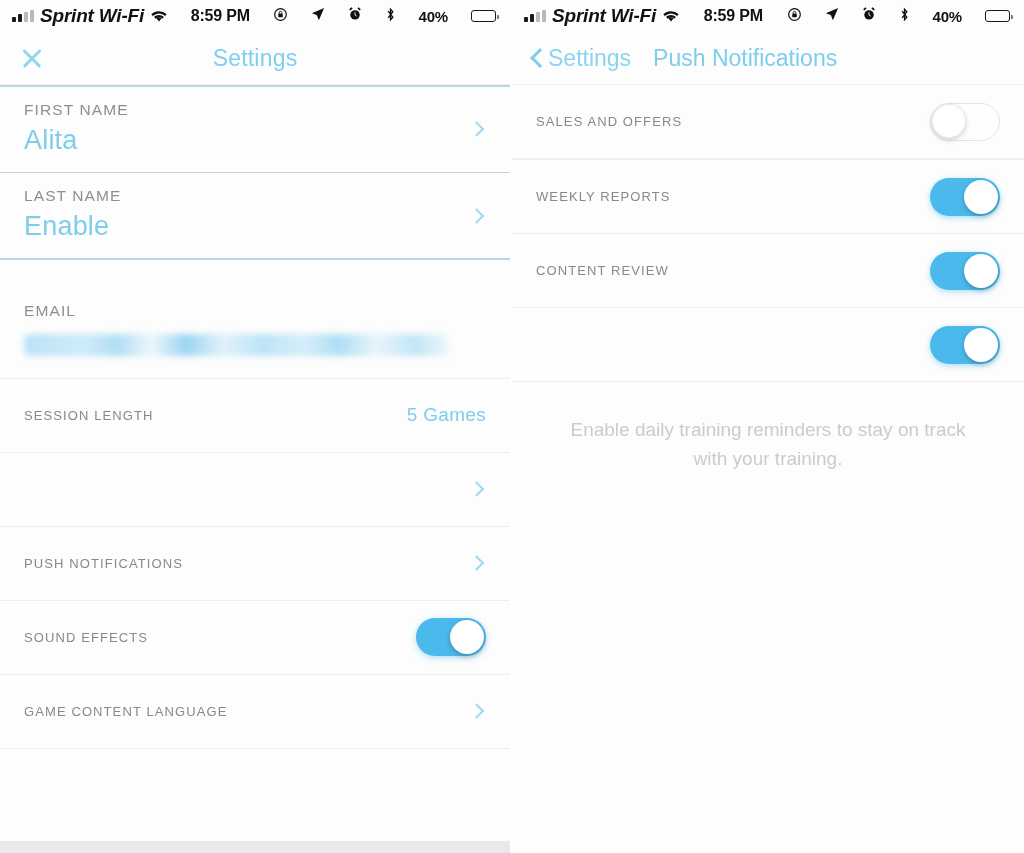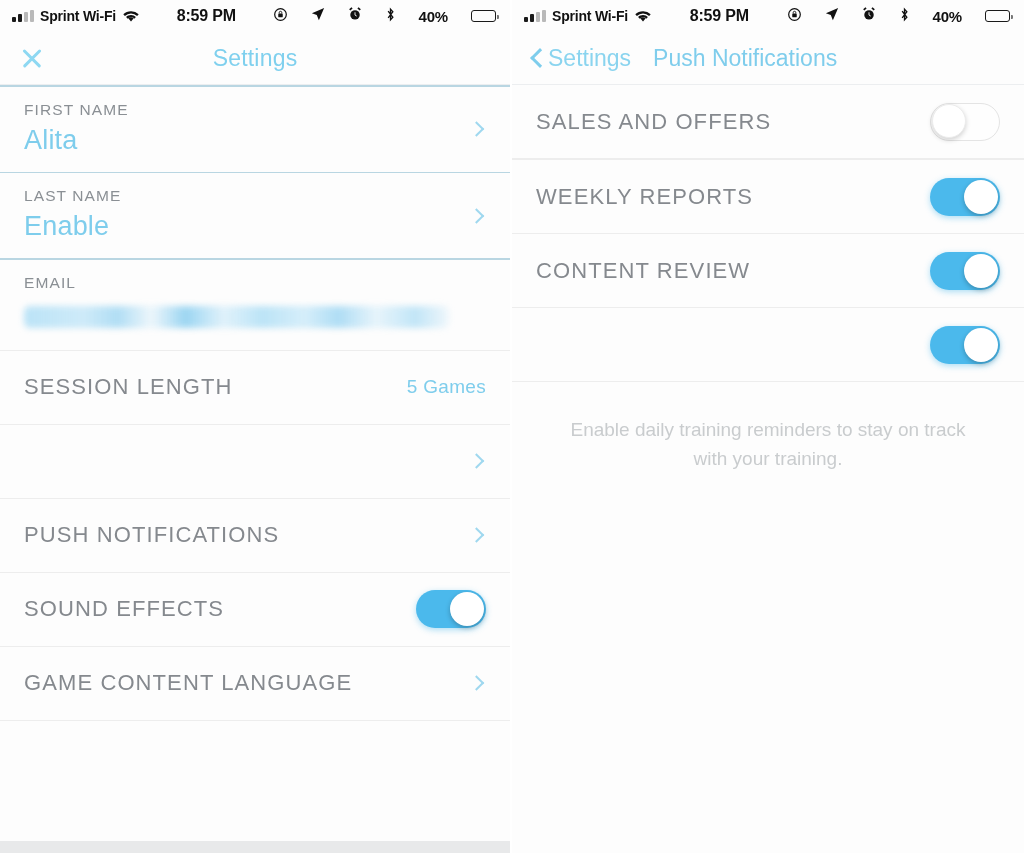--- a/index.html
+++ b/index.html
@@ -32,21 +32,21 @@
   .sb-mid  { flex: 1 1 auto; display: flex; justify-content: center; }
   .sb-right{ display: flex; align-items: center; gap: 23px; flex: 0 0 auto; }
 
   .bars { display: flex; align-items: flex-end; gap: 2px; height: 12px; }
   .bars i { display: block; width: 4px; border-radius: 1px; background: #b9b9b9; }
   .bars i:nth-child(1) { height: 5px;  background: #1a1a1a; }
   .bars i:nth-child(2) { height: 8px;  background: #1a1a1a; }
   .bars i:nth-child(3) { height: 10px; }
   .bars i:nth-child(4) { height: 12px; }
 
-  .carrier { font-size: 14px; font-weight: bold; color: #111; }
+  .carrier { font-size: 19px; font-weight: bold; color: #111; font-style: italic; }
   .wifi-ico { width: 18px; height: 14px; position: relative; }
   .clock { font-size: 16px; font-weight: bold; color: #111; }
   .pct { font-size: 15px; font-weight: bold; color: #111; }
   .batt {
     width: 25px; height: 12px; border: 1.6px solid #1a1a1a;
     border-radius: 3px; position: relative; padding: 1.5px;
   }
   .batt::after {
     content: ""; position: absolute; right: -4px; top: 3.5px;
     width: 2px; height: 4px; background: #777; border-radius: 0 1px 1px 0;
@@ -124,40 +124,40 @@
   .name-row {
     padding: 14px 24px 16px 24px; position: relative; cursor: pointer;
   }
   .chev {
     position: absolute; right: 28px; top: 50%;
     width: 11px; height: 11px;
     border-right: 2.2px solid #9fd8ef; border-top: 2.2px solid #9fd8ef;
     transform: translateY(-50%) rotate(45deg);
   }
 
-  .email-row { padding: 14px 24px 22px 24px; }
+  .email-row { padding: 14px 24px 22px 24px; margin-top: 28px; }
   .email-blur {
     margin-top: 14px; height: 22px; width: 92%;
     border-radius: 6px;
     background: linear-gradient(90deg,
       rgba(175,222,245,.85) 0%, rgba(190,228,247,.75) 14%,
       rgba(168,218,243,.9) 22%, rgba(222,240,250,.5) 30%,
       rgba(150,211,241,.95) 38%, rgba(205,234,249,.6) 47%,
       rgba(176,223,245,.85) 56%, rgba(196,231,248,.7) 66%,
       rgba(166,217,243,.9) 74%, rgba(214,238,250,.55) 83%,
       rgba(183,225,246,.85) 92%, rgba(225,241,251,.45) 100%);
     filter: blur(3.2px);
   }
 
   .item-row {
     height: 73px; display: flex; align-items: center;
     padding: 0 24px; position: relative; cursor: pointer;
   }
   .item-label {
-    font-size: 22px; color: #85898e; letter-spacing: 1.1px;
+    font-size: 13px; color: #85898e; letter-spacing: 1.1px;
     text-transform: uppercase; font-weight: 400;
   }
   .item-value {
     margin-left: auto; font-size: 19px; color: #7ecdec; letter-spacing: .3px;
   }
 
   
   .toggle {
     margin-left: auto; width: 70px; height: 38px; border-radius: 19px;
     position: relative; flex: 0 0 auto; cursor: pointer;

